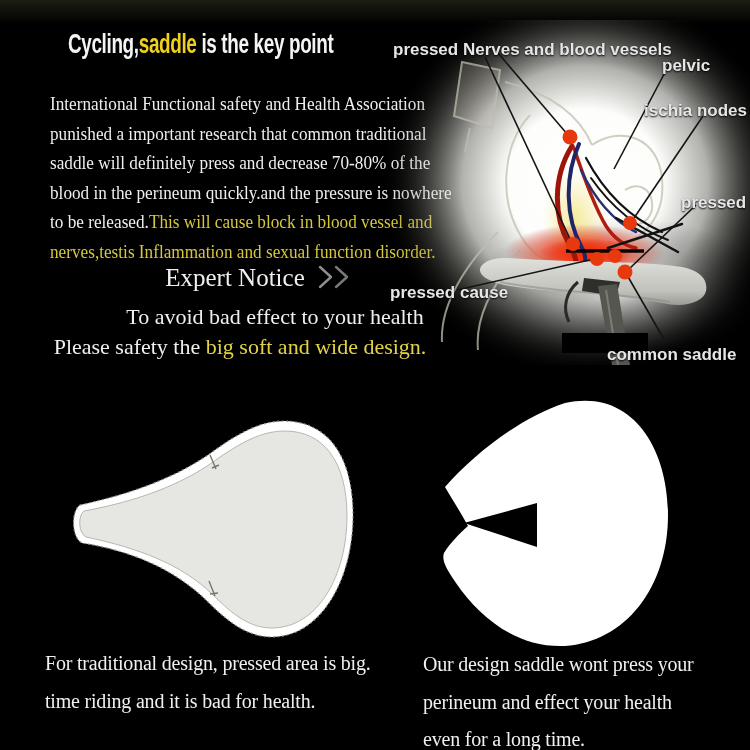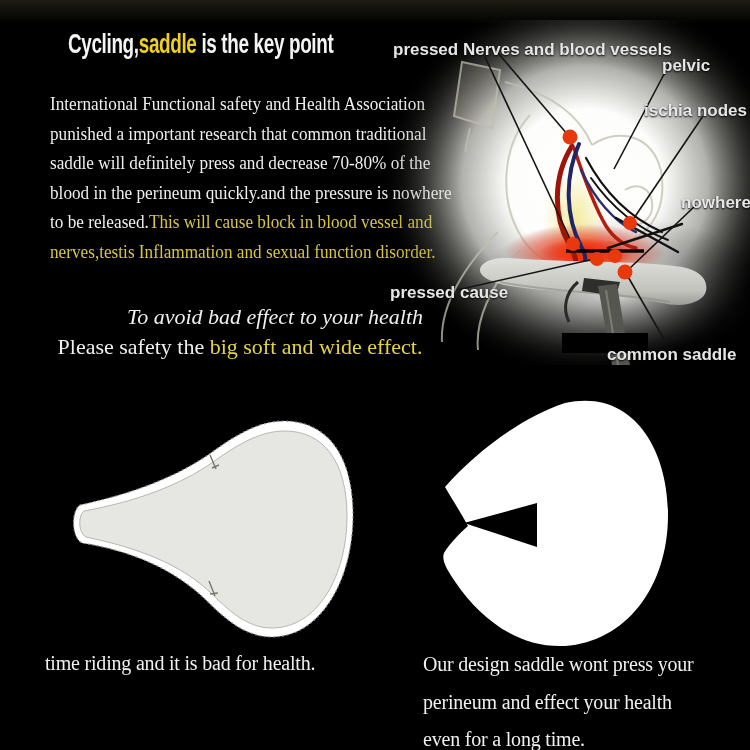--- a/index.html
+++ b/index.html
@@ -14,21 +14,21 @@
          letter-spacing:-0.5px;transform:scaleX(0.70);transform-origin:left center;}
   .title .wh{color:#f4f4f4;}
   .title .yl{color:#f0d01e;}
   
   .intro{left:50px;top:90px;width:430px;font-size:18.5px;line-height:29.5px;
          transform:scaleX(0.93);transform-origin:left top;white-space:nowrap;}
   .intro .yl{color:#d6c73c;}
   
   .notice-row{left:40px;top:264px;width:440px;text-align:center;font-size:25px;white-space:nowrap;}
   .notice-row .chev{vertical-align:-4px;margin-left:10px;}
-  .notice1{left:55px;top:304px;width:440px;text-align:center;font-size:22px;white-space:nowrap;font-style:italic;}
+  .notice1{left:55px;top:304px;width:440px;text-align:center;font-size:22px;white-space:nowrap;}
   .notice2{left:20px;top:334px;width:440px;text-align:center;font-size:22px;white-space:nowrap;}
   .notice2 .yl{color:#e3d344;}
   
   .dlabel{font-family:"Liberation Sans",sans-serif;font-size:17px;font-weight:600;
           color:#e6e6e6;white-space:nowrap;text-shadow:0 1px 2px #000;}
   
   .cap{font-size:20px;line-height:37.5px;color:#f0f0f0;white-space:nowrap;letter-spacing:-0.2px;}
   .cap-left{left:45px;top:645px;width:360px;}
   .cap-right{left:423px;top:646px;width:330px;}
 </style>
@@ -44,23 +44,29 @@
 
   <div class="abs intro">
     <div>International Functional safety and Health Association</div>
     <div>punished a important research that common traditional</div>
     <div>saddle will definitely press and decrease 70-80% of the</div>
     <div>blood in the perineum quickly.and the pressure is nowhere</div>
     <div><span>to be released.</span><span class="yl">This will cause block in blood vessel and</span></div>
     <div class="yl">nerves,testis Inflammation and sexual function disorder.</div>
   </div>
 
+  <div class="abs notice-row">
+    <span>Expert Notice</span><svg class="chev" width="40" height="26" viewBox="0 0 40 26">
+        <polyline points="5,3 16,13 5,23" fill="none" stroke="#8f8f8f" stroke-width="2.4" stroke-linecap="round" stroke-linejoin="round"></polyline>
+        <polyline points="21,3 32,13 21,23" fill="none" stroke="#7a7a7a" stroke-width="2.4" stroke-linecap="round" stroke-linejoin="round"></polyline>
+      </svg>
+  </div>
   <div class="abs notice1">To avoid bad effect to your health</div>
   <div class="abs notice2">
-    <span>Please safety the </span><span class="yl">big soft and wide effect.</span>
+    <span>Please safety the </span><span class="yl">big soft and wide design.</span>
   </div>
 
   <svg class="abs" style="left:370px;top:20px;" width="380" height="345" viewBox="0 0 380 345">
     <defs>
       <radialGradient id="glow" cx="50%" cy="50%" r="50%">
         <stop offset="0%" stop-color="#ffffff"></stop>
         <stop offset="38%" stop-color="#fdfdfb"></stop>
         <stop offset="60%" stop-color="rgba(245,245,240,0.72)"></stop>
         <stop offset="78%" stop-color="rgba(180,180,172,0.30)"></stop>
         <stop offset="100%" stop-color="rgba(0,0,0,0)"></stop>
@@ -143,21 +149,21 @@
       <circle cx="203" cy="224" r="7"></circle>
       <circle cx="227" cy="239" r="7"></circle>
       <circle cx="245" cy="236" r="7"></circle>
       <circle cx="255" cy="252" r="7.5"></circle>
     </g>
   </svg>
 
   <div class="abs dlabel" style="left:393px;top:40px;">pressed Nerves and blood vessels</div>
   <div class="abs dlabel" style="left:662px;top:56px;">pelvic</div>
   <div class="abs dlabel" style="left:644px;top:101px;">ischia nodes</div>
-  <div class="abs dlabel" style="left:681px;top:193px;">nowhere</div>
+  <div class="abs dlabel" style="left:681px;top:193px;">pressed</div>
   <div class="abs dlabel" style="left:390px;top:283px;">pressed cause</div>
   <div class="abs dlabel" style="left:607px;top:345px;">common saddle</div>
 
   <svg class="abs" style="left:0;top:385px;" width="750" height="265" viewBox="0 0 750 265">
 
     <g>
       <path d="M 80,120 C 135,108 175,92 208,70 C 238,48 260,36 284,36 C 327,36 353,70 353,130 C 353,196 320,252 272,252 C 247,252 228,237 206,215 C 174,184 132,166 82,158 C 71,152 71,126 80,120 Z" fill="#ffffff" stroke="#8e8e8e" stroke-width="1.2" stroke-dasharray="2 2.5"></path>
       <path d="M 84,126 C 138,116 180,100 213,77 C 241,57 262,46 285,46 C 323,46 347,76 347,131 C 347,190 318,243 272,243 C 250,243 233,230 212,209 C 181,179 138,163 86,152 C 78,148 78,130 84,126 Z" fill="#e6e6e2" stroke="#a8a8a0" stroke-width="0.8"></path>
       <g stroke="#77776f" stroke-width="1.4" fill="none">
         <path d="M 210,70 L 216,84 M 212,83 L 219,80"></path>
@@ -165,20 +171,21 @@
       </g>
     </g>
 
     <g>
       <path d="M 445,102 C 475,68 520,33 565,18 C 632,3 668,63 668,130 C 668,203 625,257 565,261 C 517,263 480,233 456,198 C 448,186 441,176 444,168 C 450,158 460,148 468,141 C 461,128 452,114 445,102 Z" fill="#ffffff"></path>
       <polygon points="464,138 537,118 537,162" fill="#000000"></polygon>
     </g>
   </svg>
 
   <div class="abs cap cap-left">
+    <div>For traditional design, pressed area is big.</div>
     <div>time riding and it is bad for health.</div>
   </div>
   <div class="abs cap cap-right">
     <div>Our design saddle wont press your</div>
     <div>perineum and effect your health</div>
     <div>even for a long time.</div>
   </div>
 </div>
 
 </body></html>

